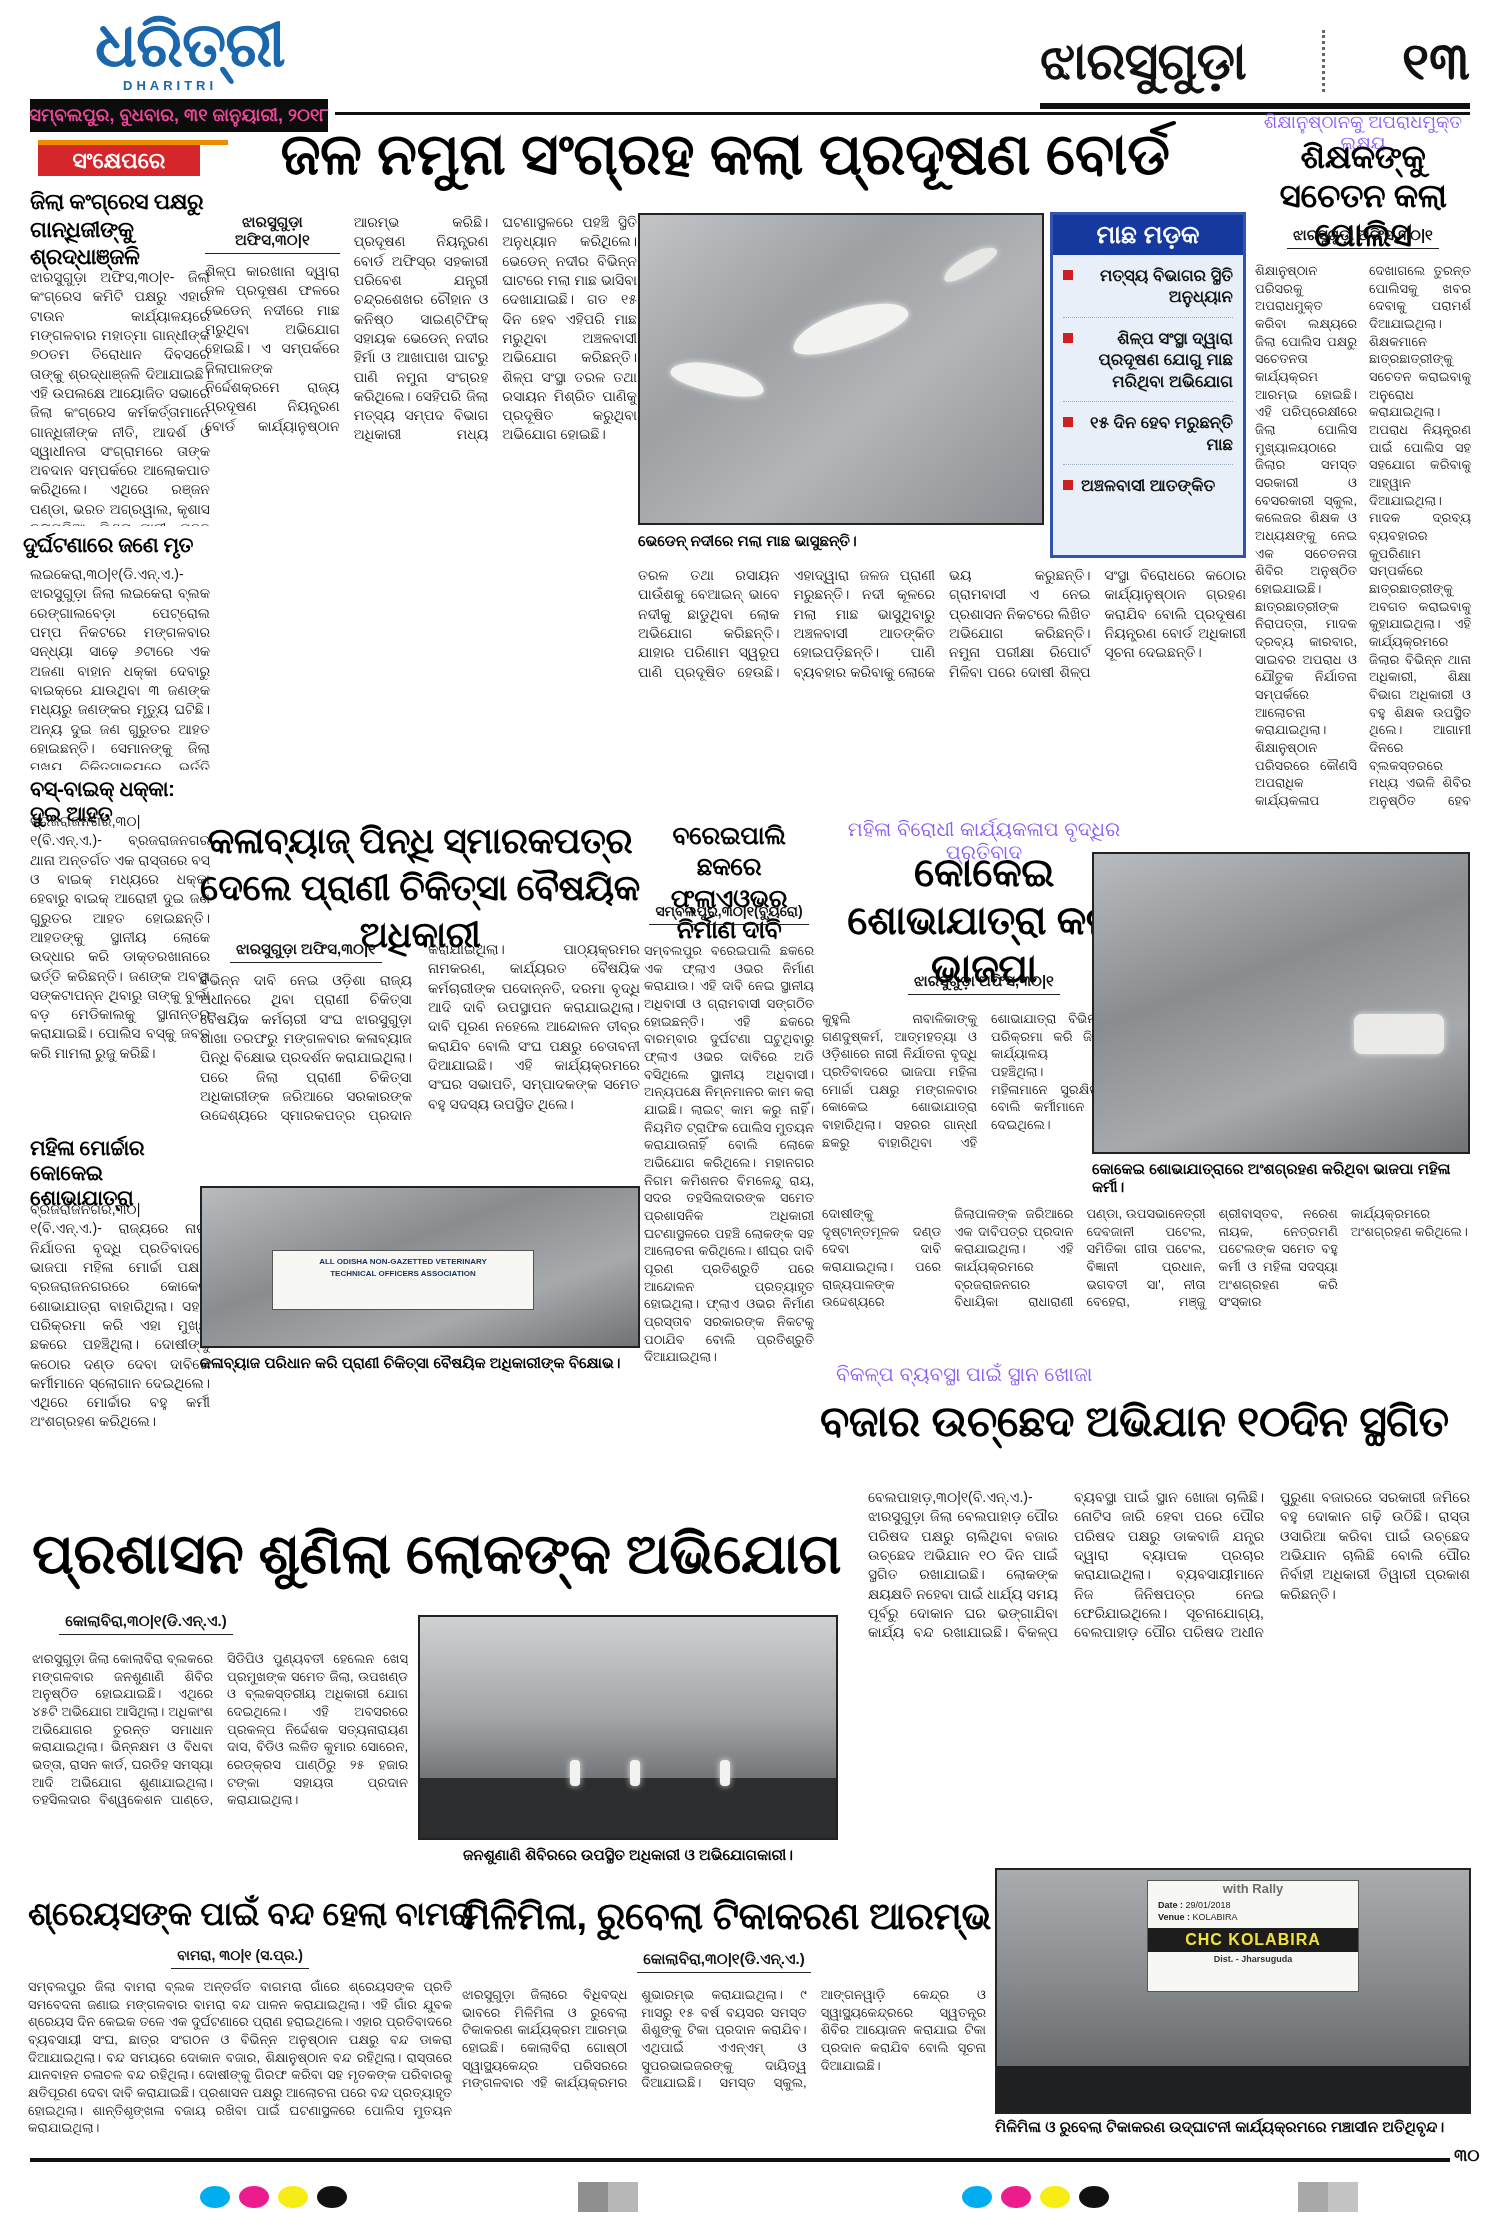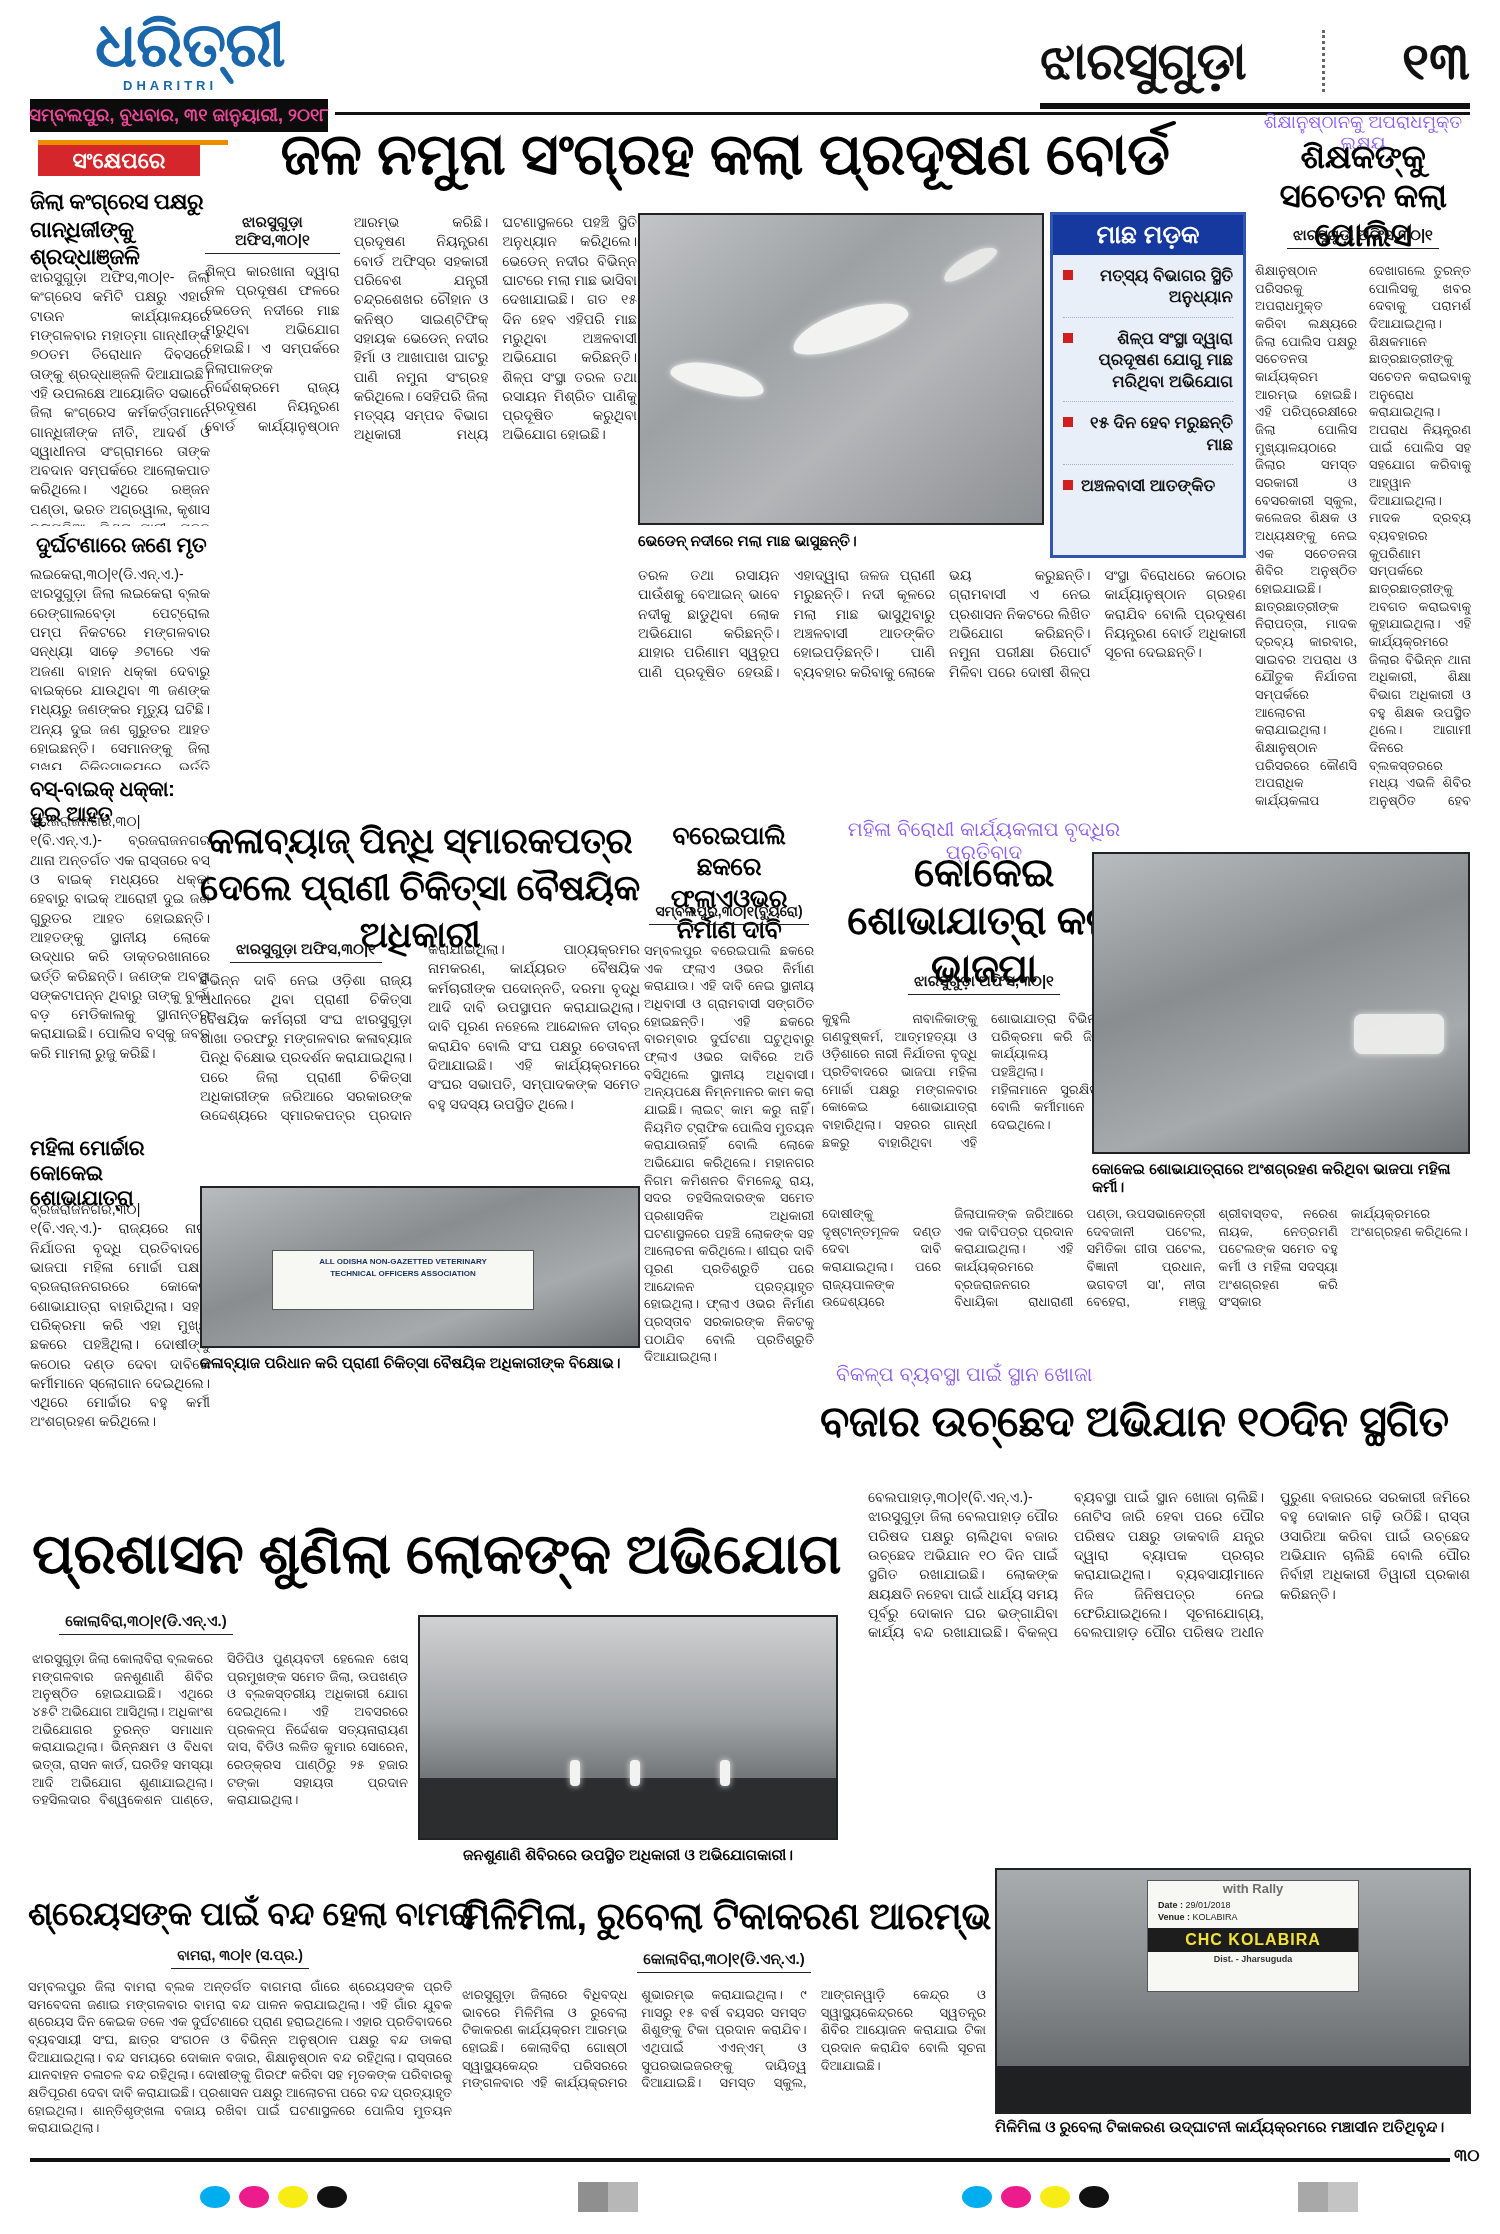--- a/index.html
+++ b/index.html
@@ -59,21 +59,21 @@
   <div class="abs" style="left:1040px;top:103px;width:430px;height:6px;background:#111;"></div>
 
   <div class="abs" style="left:38px;top:140px;width:190px;height:5px;background:#ec8c00;"></div>
   <div class="abs" style="left:38px;top:145px;width:162px;height:31px;background:#d5262b;display:flex;align-items:center;justify-content:center;">
     <span style="color:#fff;font-size:22px;font-weight:bold;">ସଂକ୍ଷେପରେ</span>
   </div>
 
   <div class="abs headline" style="left:30px;top:188px;width:180px;font-size:22px;line-height:1.25;">ଜିଲା କଂଗ୍ରେସ ପକ୍ଷରୁ ଗାନ୍ଧିଜୀଙ୍କୁ ଶ୍ରଦ୍ଧାଞ୍ଜଳି</div>
   <div class="abs body-text j" style="left:30px;top:268px;width:180px;height:258px;overflow:hidden;">ଝାରସୁଗୁଡ଼ା ଅଫିସ,୩୦|୧- ଜିଲା କଂଗ୍ରେସ କମିଟି ପକ୍ଷରୁ ଏହାର ଟାଉନ କାର୍ଯ୍ୟାଳୟରେ ମଙ୍ଗଳବାର ମହାତ୍ମା ଗାନ୍ଧୀଙ୍କ ୭୦ତମ ତିରୋଧାନ ଦିବସରେ ତାଙ୍କୁ ଶ୍ରଦ୍ଧାଞ୍ଜଳି ଦିଆଯାଇଛି। ଏହି ଉପଲକ୍ଷେ ଆୟୋଜିତ ସଭାରେ ଜିଲା କଂଗ୍ରେସ କର୍ମକର୍ତ୍ତାମାନେ ଗାନ୍ଧିଜୀଙ୍କ ନୀତି, ଆଦର୍ଶ ଓ ସ୍ୱାଧୀନତା ସଂଗ୍ରାମରେ ତାଙ୍କ ଅବଦାନ ସମ୍ପର୍କରେ ଆଲୋକପାତ କରିଥିଲେ। ଏଥିରେ ରଞ୍ଜନ ପଣ୍ଡା, ଭରତ ଅଗ୍ରୱାଲ, କୃଶାସ ଜୟପୁରିଆ, ପିଣ୍ଟୁ ପାଢ଼ୀ, ପବନ ସିଂ, ପ୍ରଶାନ୍ତ ନନ୍ଦ, ମଦନ ହାତୀ, ରୁବିନା ଖାନ, ଦାସ ନାୟକ, ବେଲାଦେବୀ ଥାପ୍ପା, ବୀନା ରାଣୀ, ରେଖା ଘୁଷି ପ୍ରମୁଖ ଯୋଗଦେଇଥିଲେ।</div>
 
-  <div class="abs headline" style="left:36px;top:532px;width:180px;font-size:21px;line-height:1.2;">ଦୁର୍ଘଟଣାରେ ଜଣେ ମୃତ</div>
+  <div class="abs headline" style="left:18px;top:532px;width:180px;font-size:21px;line-height:1.2;text-align:center;">ଦୁର୍ଘଟଣାରେ ଜଣେ ମୃତ</div>
   <div class="abs body-text j" style="left:30px;top:565px;width:180px;height:205px;overflow:hidden;">ଲଇକେରା,୩୦|୧(ଡି.ଏନ୍.ଏ.)- ଝାରସୁଗୁଡ଼ା ଜିଲା ଲଇକେରା ବ୍ଲକ ରେଙ୍ଗାଲବେଡ଼ା ପେଟ୍ରୋଲ ପମ୍ପ ନିକଟରେ ମଙ୍ଗଳବାର ସନ୍ଧ୍ୟା ସାଢ଼େ ୬ଟାରେ ଏକ ଅଜଣା ବାହାନ ଧକ୍କା ଦେବାରୁ ବାଇକ୍‌ରେ ଯାଉଥିବା ୩ ଜଣଙ୍କ ମଧ୍ୟରୁ ଜଣଙ୍କର ମୃତ୍ୟୁ ଘଟିଛି। ଅନ୍ୟ ଦୁଇ ଜଣ ଗୁରୁତର ଆହତ ହୋଇଛନ୍ତି। ସେମାନଙ୍କୁ ଜିଲା ମୁଖ୍ୟ ଚିକିତ୍ସାଳୟରେ ଭର୍ତ୍ତି କରାଯାଇଛି। ପୋଲିସ ମାମଲା ରୁଜୁ କରି ଘଟଣାର ତଦନ୍ତ ଚଳାଇଛି।</div>
 
   <div class="abs headline" style="left:30px;top:776px;width:180px;font-size:21px;line-height:1.2;">ବସ୍-ବାଇକ୍ ଧକ୍କା: ଦୁଇ ଆହତ</div>
   <div class="abs body-text j" style="left:30px;top:812px;width:180px;height:315px;overflow:hidden;">ବ୍ରଜରାଜନଗର,୩୦|୧(ବି.ଏନ୍.ଏ.)- ବ୍ରଜରାଜନଗର ଥାନା ଅନ୍ତର୍ଗତ ଏକ ରାସ୍ତାରେ ବସ୍ ଓ ବାଇକ୍ ମଧ୍ୟରେ ଧକ୍କା ହେବାରୁ ବାଇକ୍ ଆରୋହୀ ଦୁଇ ଜଣ ଗୁରୁତର ଆହତ ହୋଇଛନ୍ତି। ଆହତଙ୍କୁ ସ୍ଥାନୀୟ ଲୋକେ ଉଦ୍ଧାର କରି ଡାକ୍ତରଖାନାରେ ଭର୍ତ୍ତି କରିଛନ୍ତି। ଜଣଙ୍କ ଅବସ୍ଥା ସଙ୍କଟାପନ୍ନ ଥିବାରୁ ତାଙ୍କୁ ବୁର୍ଲା ବଡ଼ ମେଡିକାଲକୁ ସ୍ଥାନାନ୍ତର କରାଯାଇଛି। ପୋଲିସ ବସ୍‌କୁ ଜବତ କରି ମାମଲା ରୁଜୁ କରିଛି।</div>
 
   <div class="abs headline" style="left:30px;top:1135px;width:180px;font-size:21px;line-height:1.2;">ମହିଳା ମୋର୍ଚ୍ଚାର କୋକେଇ ଶୋଭାଯାତ୍ରା</div>
   <div class="abs body-text j" style="left:30px;top:1200px;width:180px;height:320px;overflow:hidden;">ବ୍ରଜରାଜନଗର,୩୦|୧(ବି.ଏନ୍.ଏ.)- ରାଜ୍ୟରେ ନାରୀ ନିର୍ଯାତନା ବୃଦ୍ଧି ପ୍ରତିବାଦରେ ଭାଜପା ମହିଳା ମୋର୍ଚ୍ଚା ପକ୍ଷରୁ ବ୍ରଜରାଜନଗରରେ କୋକେଇ ଶୋଭାଯାତ୍ରା ବାହାରିଥିଲା। ସହର ପରିକ୍ରମା କରି ଏହା ମୁଖ୍ୟ ଛକରେ ପହଞ୍ଚିଥିଲା। ଦୋଷୀଙ୍କୁ କଠୋର ଦଣ୍ଡ ଦେବା ଦାବିରେ କର୍ମୀମାନେ ସ୍ଲୋଗାନ ଦେଇଥିଲେ। ଏଥିରେ ମୋର୍ଚ୍ଚାର ବହୁ କର୍ମୀ ଅଂଶଗ୍ରହଣ କରିଥିଲେ।</div>
 
   <div class="abs headline c" style="left:200px;top:116px;width:1050px;font-size:58px;line-height:1.3;white-space:nowrap;">ଜଳ ନମୁନା ସଂଗ୍ରହ କଲା ପ୍ରଦୂଷଣ ବୋର୍ଡ</div>
 

